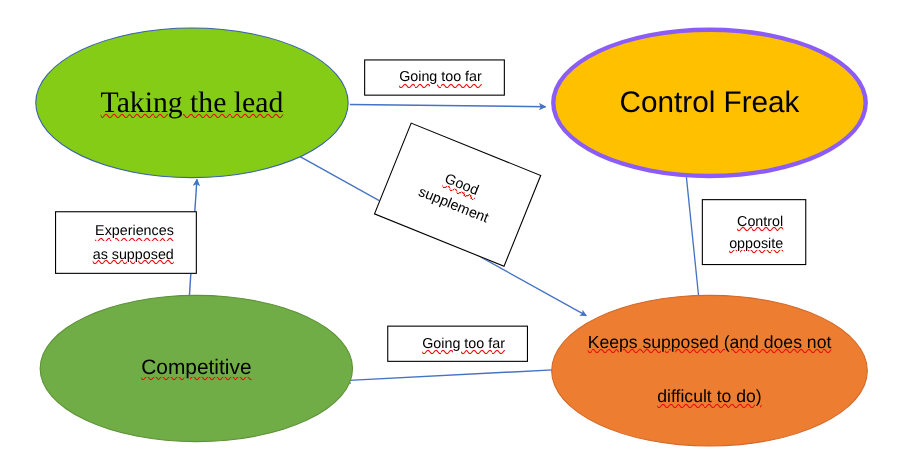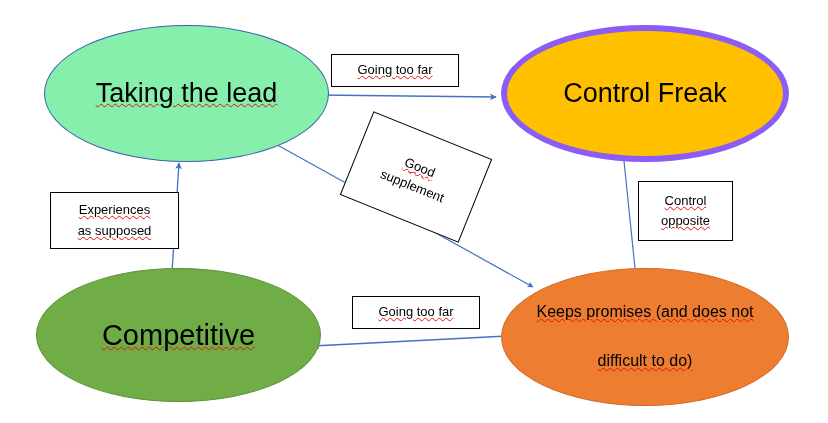--- a/index.html
+++ b/index.html
@@ -39,39 +39,40 @@
     color: #000000;
     z-index: 3;
   }
   .node .node-text {
     display: block;
     width: 92%;
     line-height: 1.32;
   }
 
   #node-taking-the-lead {
-    left: 44px;  top: 25px;
+    left: 32px;  top: 25px;
     width: 285px; height: 137px;
-    background: #86efac;
+    background: #84cc16;
     border: 1px solid #3A63AD;
     font-size: 27px;
+    font-family: Liberation Serif, serif;
   }
   #node-control-freak {
     left: 501px; top: 25px;
     width: 288px; height: 137px;
     background: #FFC000;
-    border: 6px solid #8b5cf6;
+    border: 4px solid #8b5cf6;
     font-size: 27px;
   }
   #node-competitive {
     left: 36px;  top: 268px;
     width: 285px; height: 134px;
     background: #70AD47;
     border: 1px solid #5E9238;
-    font-size: 29px;
+    font-size: 19px;
   }
   #node-keeps-promises {
     left: 501px; top: 268px;
     width: 288px; height: 138px;
     background: #ED7D31;
     border: 1px solid #D3692A;
     font-size: 16px;
   }
   #node-keeps-promises .node-text { width: 88%; line-height: 1.55; }
 
@@ -85,26 +86,26 @@
   }
 
   
   .label-box {
     position: absolute;
     background: #ffffff;
     border: 1px solid #000000;
     box-sizing: border-box;
     display: flex;
     flex-direction: column;
-    align-items: center;
+    align-items: flex-end;
     justify-content: center;
     color: #000000;
     font-size: 13px;
     line-height: 1.55;
-    padding: 3px 9px;
+    padding: 3px 20px;
     z-index: 4;
   }
   .label-box .lb-line { display: block; white-space: nowrap; }
 
   #label-going-too-far-top    { left: 331px; top: 54px;  width: 128px; height: 33px; }
   #label-going-too-far-bottom { left: 352px; top: 296px; width: 128px; height: 33px; }
   #label-experiences          { left: 50px;  top: 192px; width: 129px; height: 57px; }
   #label-positive-opposite    { left: 638px; top: 181px; width: 95px;  height: 60px; }
 
   #label-good-supplement {
@@ -158,21 +159,21 @@
   <div class="node" id="node-control-freak">
     <span class="node-text">Control Freak</span>
   </div>
 
   <div class="node" id="node-competitive">
     <span class="node-text sq">Competitive</span>
   </div>
 
   <div class="node" id="node-keeps-promises">
     <span class="node-text">
-      <span class="sq">Keeps promises (and does not</span><br>
+      <span class="sq">Keeps supposed (and does not</span><br>
       <br>
       <span class="sq">difficult to do)</span>
     </span>
   </div>
 
   <div class="label-box" id="label-going-too-far-top">
     <span class="lb-line sq">Going too far</span>
   </div>
 
   <div class="label-box" id="label-good-supplement">

